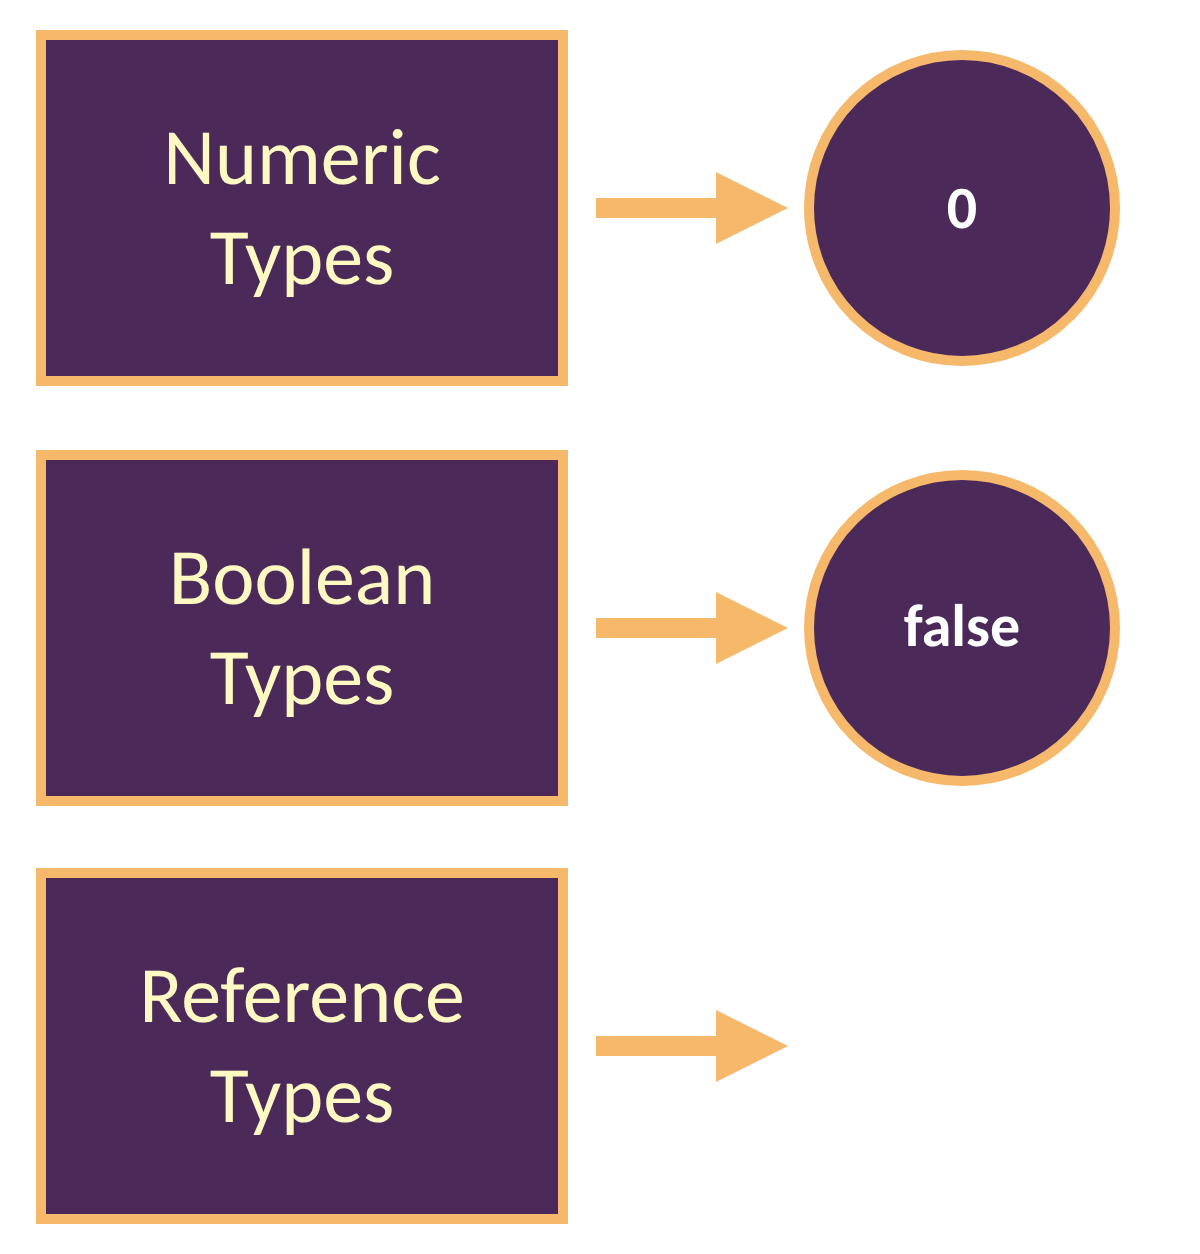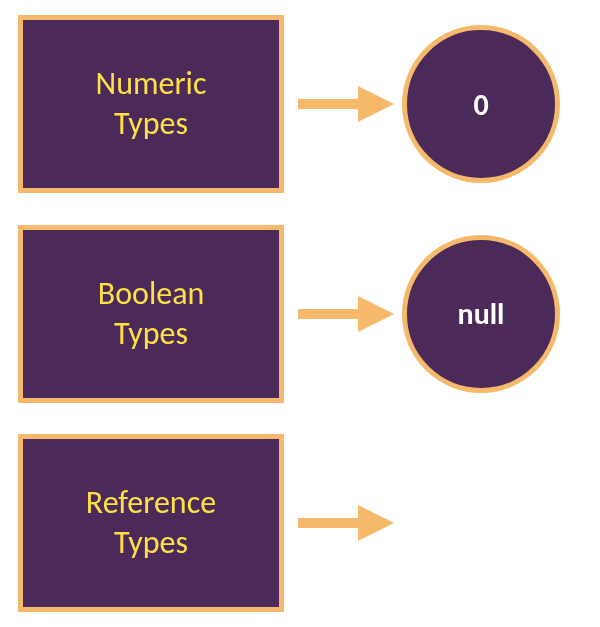--- a/index.html
+++ b/index.html
@@ -26,22 +26,22 @@
     }
     .box {
       width: 266px;
       height: 178px;
       background: #4b2a5a;
       border: 5px solid #f6b96c;
       display: flex;
       align-items: center;
       justify-content: center;
       text-align: center;
-      color: #fde047;
-      font-size: 32px;
+      color: #fef9c3;
+      font-size: 40px;
       font-weight: 400;
       line-height: 1.25;
       padding: 10px;
     }
     .arrow {
       width: 96px;
       height: 50px;
       display: flex;
       align-items: center;
       justify-content: flex-start;
@@ -90,21 +90,21 @@
     <div class="box">
       <span>Boolean<br>Types</span>
     </div>
     <div class="arrow">
       <svg width="96" height="48" viewBox="0 0 96 48">
         <line x1="0" y1="24" x2="62" y2="24" stroke="#f6b96c" stroke-width="10"></line>
         <polygon points="60,6 96,24 60,42" fill="#f6b96c"></polygon>
       </svg>
     </div>
     <div class="circle">
-      <span>null</span>
+      <span>false</span>
     </div>
   </div>
 
   <div class="row">
     <div class="box">
       <span>Reference<br>Types</span>
     </div>
     <div class="arrow">
       <svg width="96" height="48" viewBox="0 0 96 48">
         <line x1="0" y1="24" x2="62" y2="24" stroke="#f6b96c" stroke-width="10"></line>

